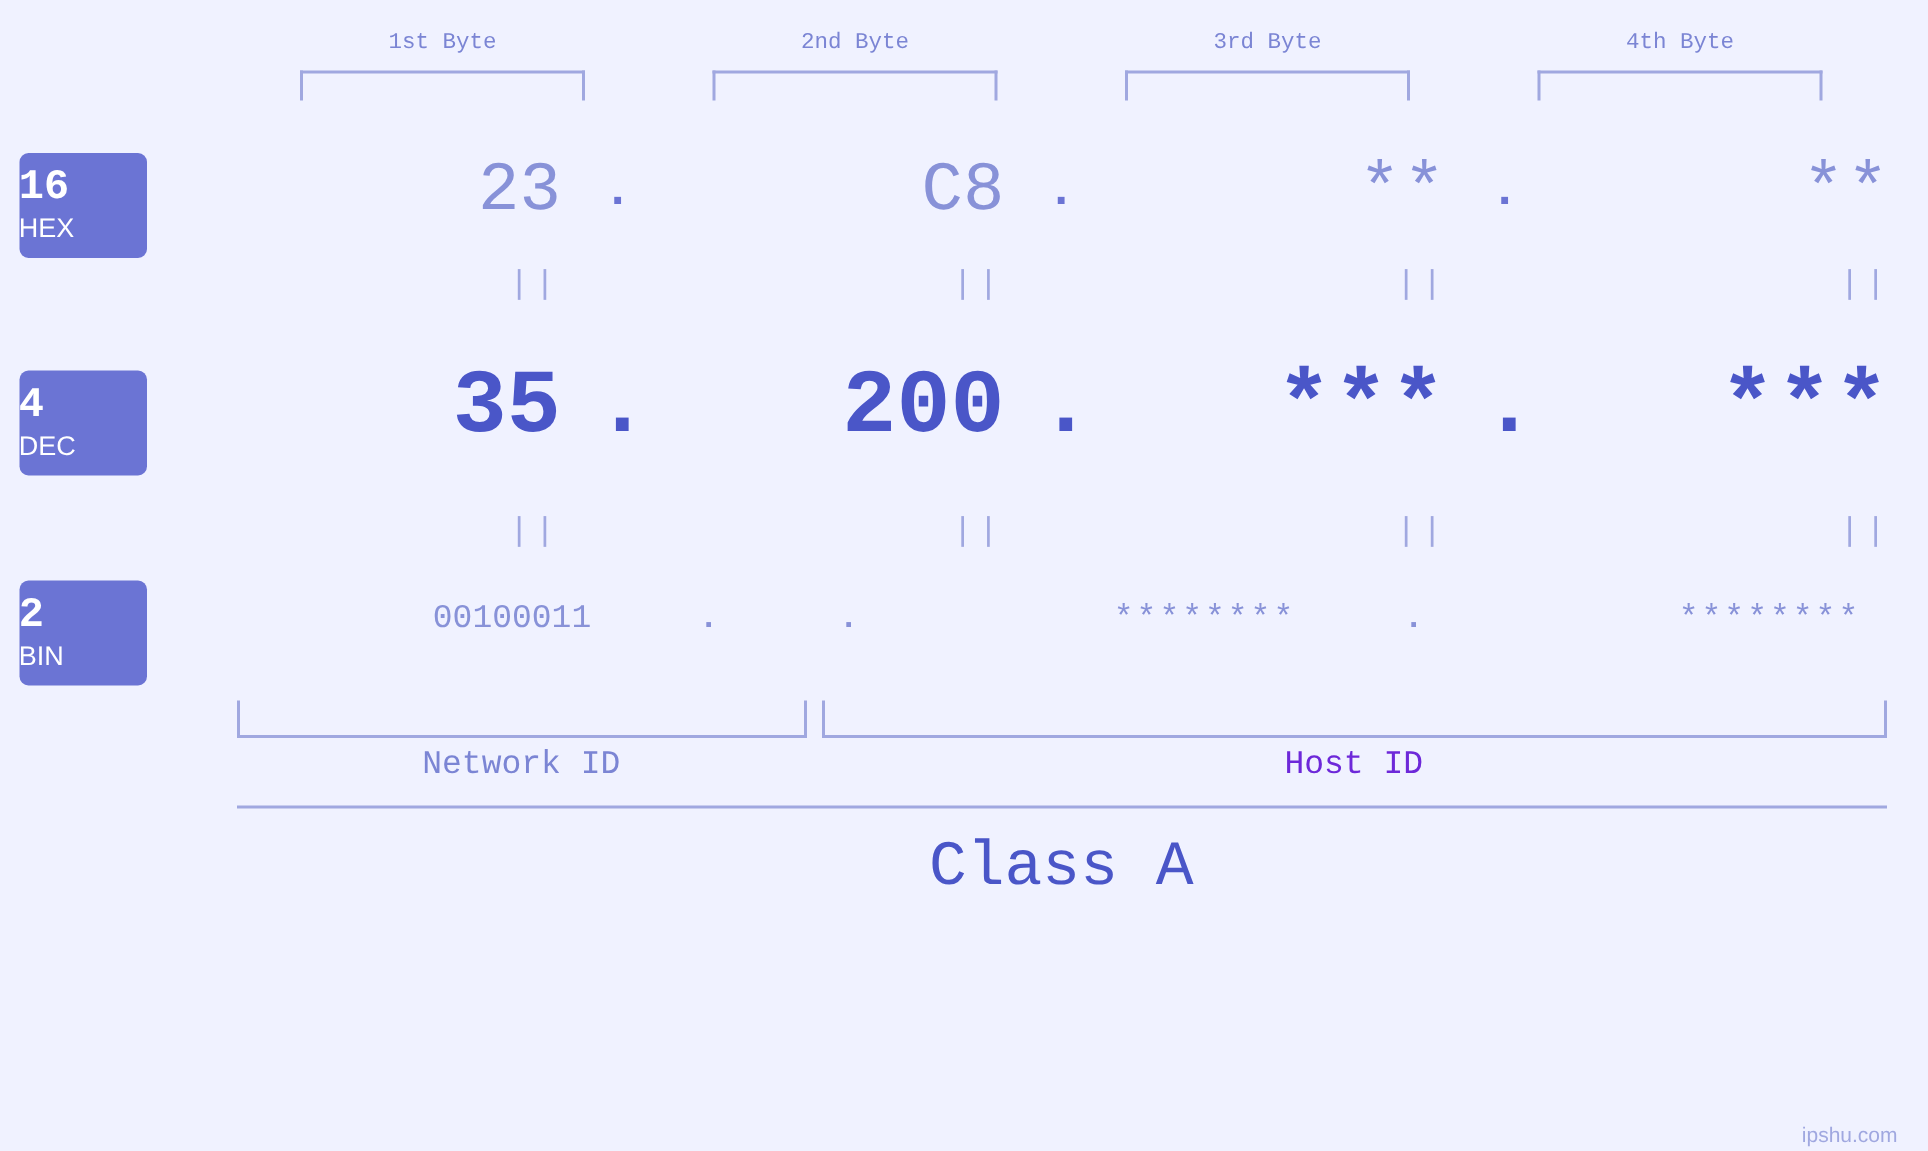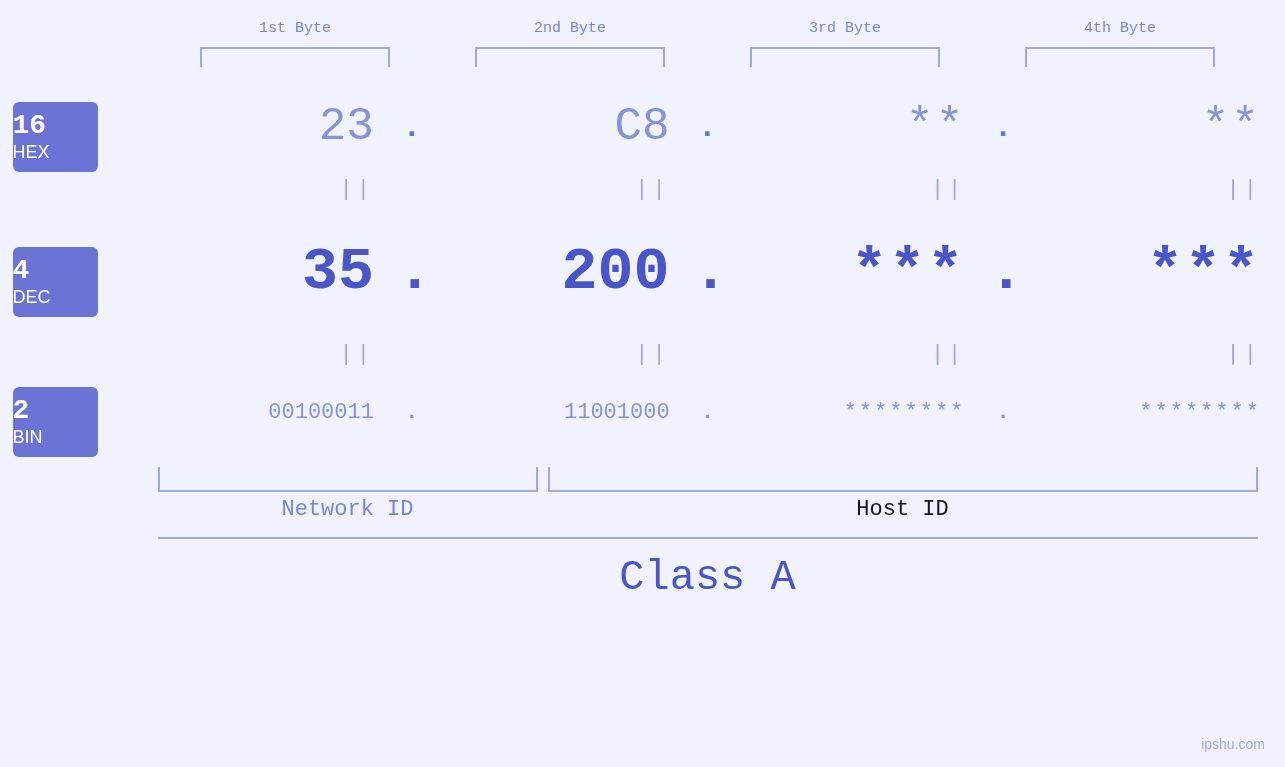--- a/index.html
+++ b/index.html
@@ -223,21 +223,21 @@
       width: 380px;
       text-align: center;
       color: #7b85d4;
       font-size: 22px;
       font-family: 'Courier New', Courier, monospace;
     }
 
     .host-id-label {
       flex: 1;
       text-align: center;
-      color: #0f172a;
+      color: #6d28d9;
       font-size: 22px;
       font-family: 'Courier New', Courier, monospace;
       margin-left: 10px;
     }
 
     
     .class-section {
       width: 1100px;
       margin-left: 130px;
     }
@@ -252,21 +252,21 @@
     .class-label {
       text-align: center;
       color: #4a56c8;
       font-size: 42px;
       font-family: 'Courier New', Courier, monospace;
     }
 
     
     .attribution {
       position: absolute;
-      bottom: 15px;
+      bottom: 3px;
       right: 20px;
       color: #a0a8e0;
       font-size: 14px;
       font-family: sans-serif;
     }
 
     
     .asterisk {
       letter-spacing: 2px;
     }
@@ -409,23 +409,20 @@
         <div class="cell">
           <span class="double-pipe">||</span>
         </div>
       </div>
 
       <div class="value-row base-row-bin" style="height:70px;">
         <div class="cell">
           <span class="bin-value">00100011</span>
         </div>
         <div class="dot" style="font-size:22px; color:#8892d8;">.</div>
-        <div class="cell">
-          <span class="bin-value">11001000</span>
-        </div>
         <div class="dot" style="font-size:22px; color:#8892d8;">.</div>
         <div class="cell">
           <span class="bin-value asterisk">********</span>
         </div>
         <div class="dot" style="font-size:22px; color:#8892d8;">.</div>
         <div class="cell">
           <span class="bin-value asterisk">********</span>
         </div>
       </div>
 

